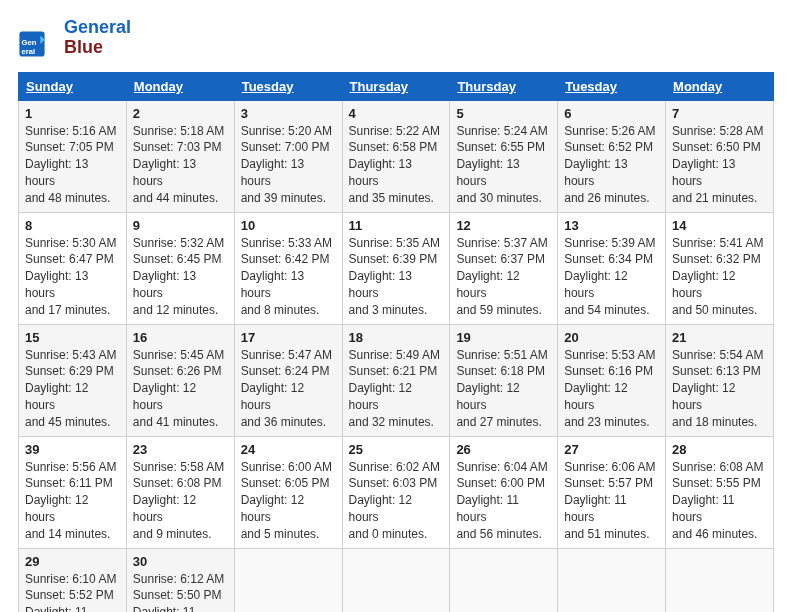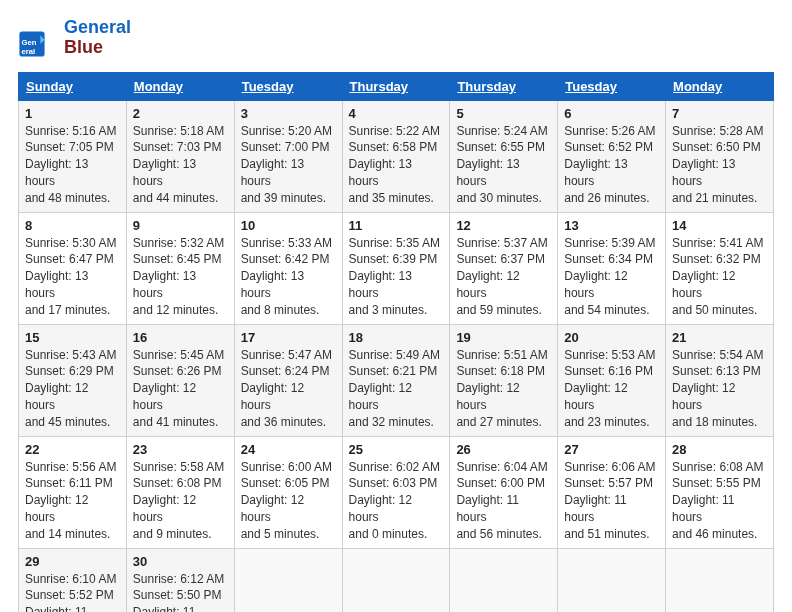--- a/index.html
+++ b/index.html
@@ -160,21 +160,21 @@
         <tr>
           <td><span class="day-num">15</span><span class="day-info">Sunrise: 5:43 AM<br>Sunset: 6:29 PM<br>Daylight: 12 hours<br>and 45 minutes.</span></td>
           <td><span class="day-num">16</span><span class="day-info">Sunrise: 5:45 AM<br>Sunset: 6:26 PM<br>Daylight: 12 hours<br>and 41 minutes.</span></td>
           <td><span class="day-num">17</span><span class="day-info">Sunrise: 5:47 AM<br>Sunset: 6:24 PM<br>Daylight: 12 hours<br>and 36 minutes.</span></td>
           <td><span class="day-num">18</span><span class="day-info">Sunrise: 5:49 AM<br>Sunset: 6:21 PM<br>Daylight: 12 hours<br>and 32 minutes.</span></td>
           <td><span class="day-num">19</span><span class="day-info">Sunrise: 5:51 AM<br>Sunset: 6:18 PM<br>Daylight: 12 hours<br>and 27 minutes.</span></td>
           <td><span class="day-num">20</span><span class="day-info">Sunrise: 5:53 AM<br>Sunset: 6:16 PM<br>Daylight: 12 hours<br>and 23 minutes.</span></td>
           <td><span class="day-num">21</span><span class="day-info">Sunrise: 5:54 AM<br>Sunset: 6:13 PM<br>Daylight: 12 hours<br>and 18 minutes.</span></td>
         </tr>
         <tr>
-          <td><span class="day-num">22</span><span class="day-info">Sunrise: 5:56 AM<br>Sunset: 6:11 PM<br>Daylight: 12 hours<br>and 14 minutes.</span></td>
+          <td><span class="day-num">39</span><span class="day-info">Sunrise: 5:56 AM<br>Sunset: 6:11 PM<br>Daylight: 12 hours<br>and 14 minutes.</span></td>
           <td><span class="day-num">23</span><span class="day-info">Sunrise: 5:58 AM<br>Sunset: 6:08 PM<br>Daylight: 12 hours<br>and 9 minutes.</span></td>
           <td><span class="day-num">24</span><span class="day-info">Sunrise: 6:00 AM<br>Sunset: 6:05 PM<br>Daylight: 12 hours<br>and 5 minutes.</span></td>
           <td><span class="day-num">25</span><span class="day-info">Sunrise: 6:02 AM<br>Sunset: 6:03 PM<br>Daylight: 12 hours<br>and 0 minutes.</span></td>
           <td><span class="day-num">26</span><span class="day-info">Sunrise: 6:04 AM<br>Sunset: 6:00 PM<br>Daylight: 11 hours<br>and 56 minutes.</span></td>
           <td><span class="day-num">27</span><span class="day-info">Sunrise: 6:06 AM<br>Sunset: 5:57 PM<br>Daylight: 11 hours<br>and 51 minutes.</span></td>
           <td><span class="day-num">28</span><span class="day-info">Sunrise: 6:08 AM<br>Sunset: 5:55 PM<br>Daylight: 11 hours<br>and 46 minutes.</span></td>
         </tr>
         <tr class="last-row">
           <td><span class="day-num">29</span><span class="day-info">Sunrise: 6:10 AM<br>Sunset: 5:52 PM<br>Daylight: 11 hours<br>and 42 minutes.</span></td>
           <td><span class="day-num">30</span><span class="day-info">Sunrise: 6:12 AM<br>Sunset: 5:50 PM<br>Daylight: 11 hours<br>and 37 minutes.</span></td>

